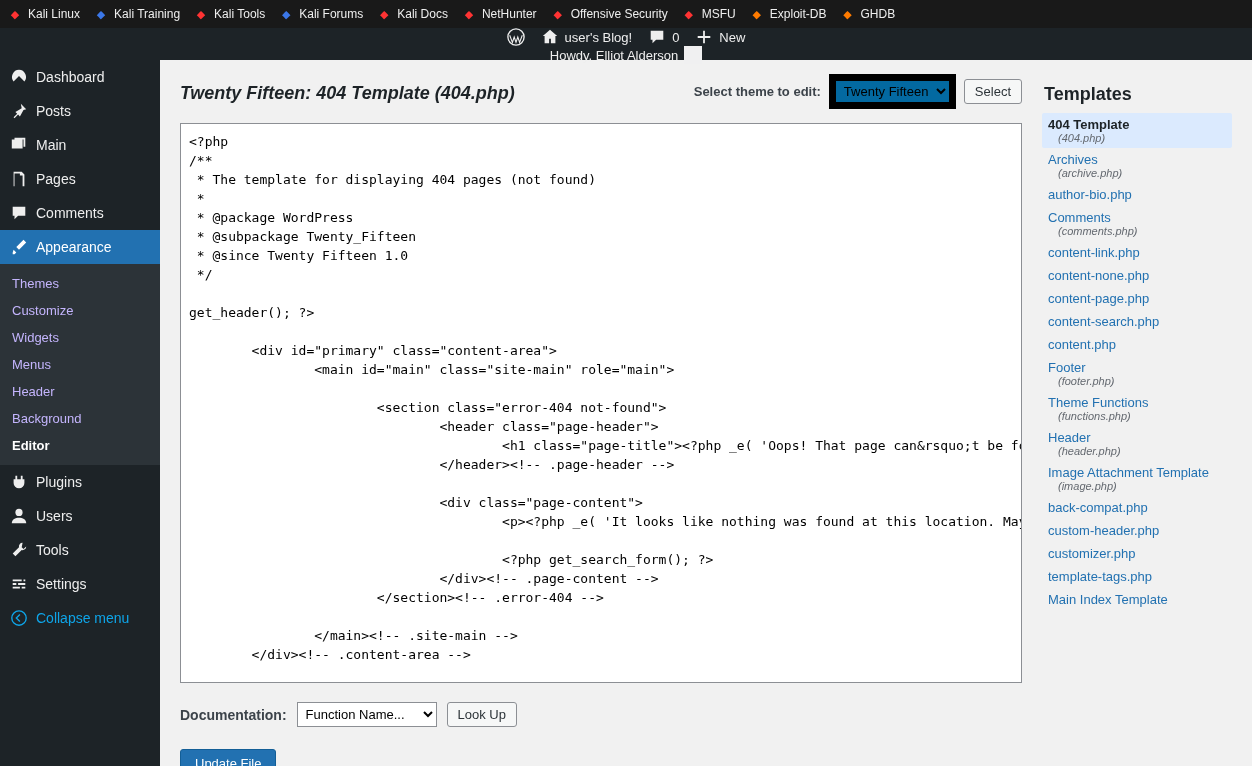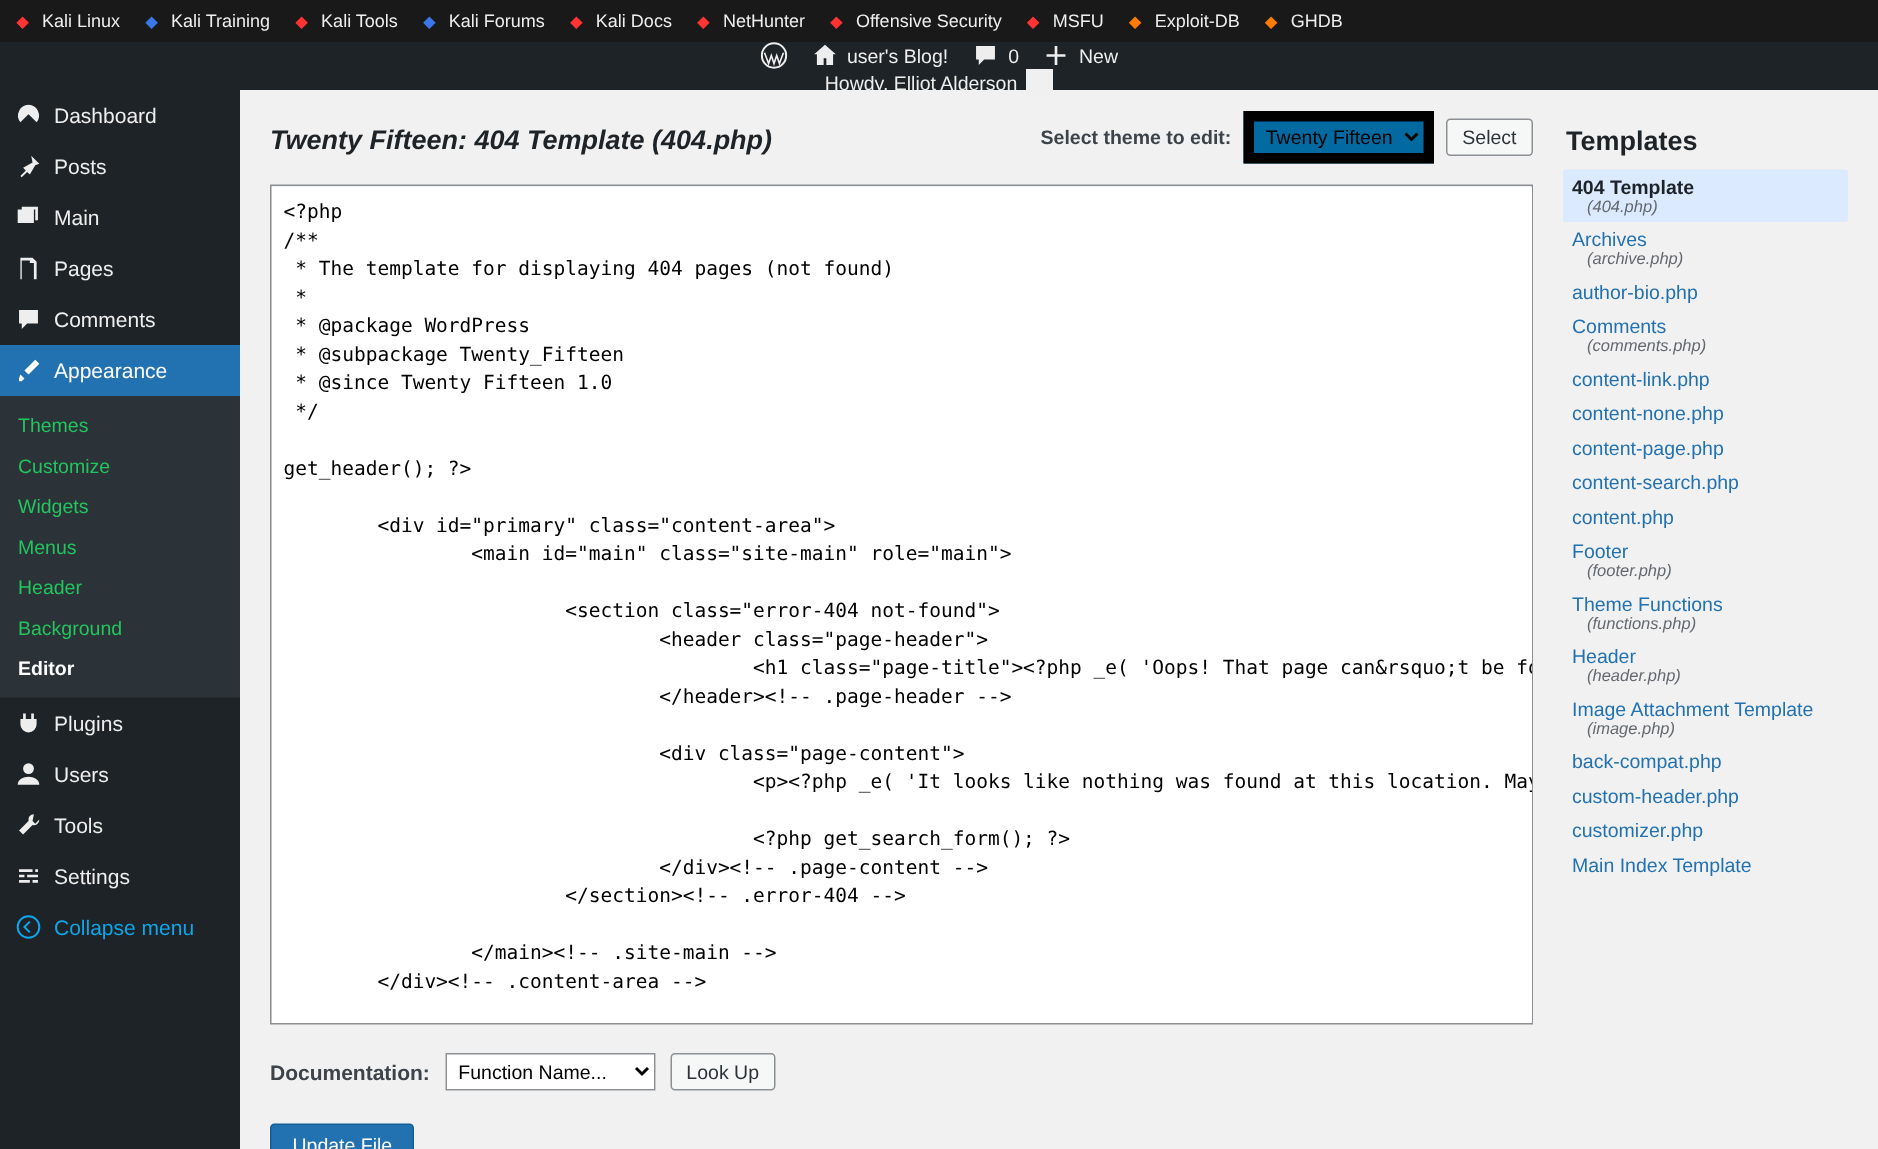--- a/index.html
+++ b/index.html
@@ -17,21 +17,21 @@
 .adminbar-sq { width: 18px; height: 18px; background: #f0f0f1; display: inline-block; }
 
 .layout { display: flex; height: calc(100vh - 60px); }
 
 
 .sidebar { width: 160px; background: #1d2327; color: #c3c4c7; flex-shrink: 0; overflow-y: auto; }
 .menu-item { display: flex; align-items: center; gap: 8px; padding: 8px 10px; cursor: pointer; font-size: 14px; color: #eee; }
 .menu-item.current { background: #2271b1; color: #fff; position: relative; }
 .menu-item.current::after { content: ''; position: absolute; right: -8px; top: 50%; transform: translateY(-50%); border: 8px solid transparent; border-right-color: #f1f1f1; }
 .submenu { background: #2c3338; padding: 6px 0; }
-.submenu-item { padding: 6px 12px; font-size: 13px; color: #22c55e; cursor: pointer; }
+.submenu-item { padding: 6px 12px; font-size: 13px; color: #c4b5fd; cursor: pointer; }
 .submenu-item.current { color: #fff; font-weight: 600; }
 .menu-icon { width: 18px; height: 18px; display: inline-flex; align-items: center; justify-content: center; }
 
 
 .content-wrap { flex: 1; overflow: auto; padding: 0 20px 20px 20px; display: flex; gap: 20px; }
 .content-primary { flex: 1; min-width: 0; }
 .content-secondary { width: 190px; flex-shrink: 0; }
 
 .page-heading { font-size: 18px; font-weight: 700; color: #1d2327; padding: 12px 0 8px 0; font-style: italic; }
 .theme-select-row { display: flex; align-items: center; justify-content: flex-end; gap: 8px; padding: 14px 0; font-weight: 600; }
@@ -314,17 +314,18 @@
           <li class="template-item"><a>content-page.php</a></li>
           <li class="template-item"><a>content-search.php</a></li>
           <li class="template-item"><a>content.php</a></li>
           <li class="template-item"><a>Footer</a><div class="template-file">(footer.php)</div></li>
           <li class="template-item"><a>Theme Functions</a><div class="template-file">(functions.php)</div></li>
           <li class="template-item"><a>Header</a><div class="template-file">(header.php)</div></li>
           <li class="template-item"><a>Image Attachment Template</a><div class="template-file">(image.php)</div></li>
           <li class="template-item"><a>back-compat.php</a></li>
           <li class="template-item"><a>custom-header.php</a></li>
           <li class="template-item"><a>customizer.php</a></li>
+          <li class="template-item"><a>template-tags.php</a></li>
           <li class="template-item"><a>Main Index Template</a></li>
         </ul>
     </div>
   </div>
 </div>
 
 </body></html>

